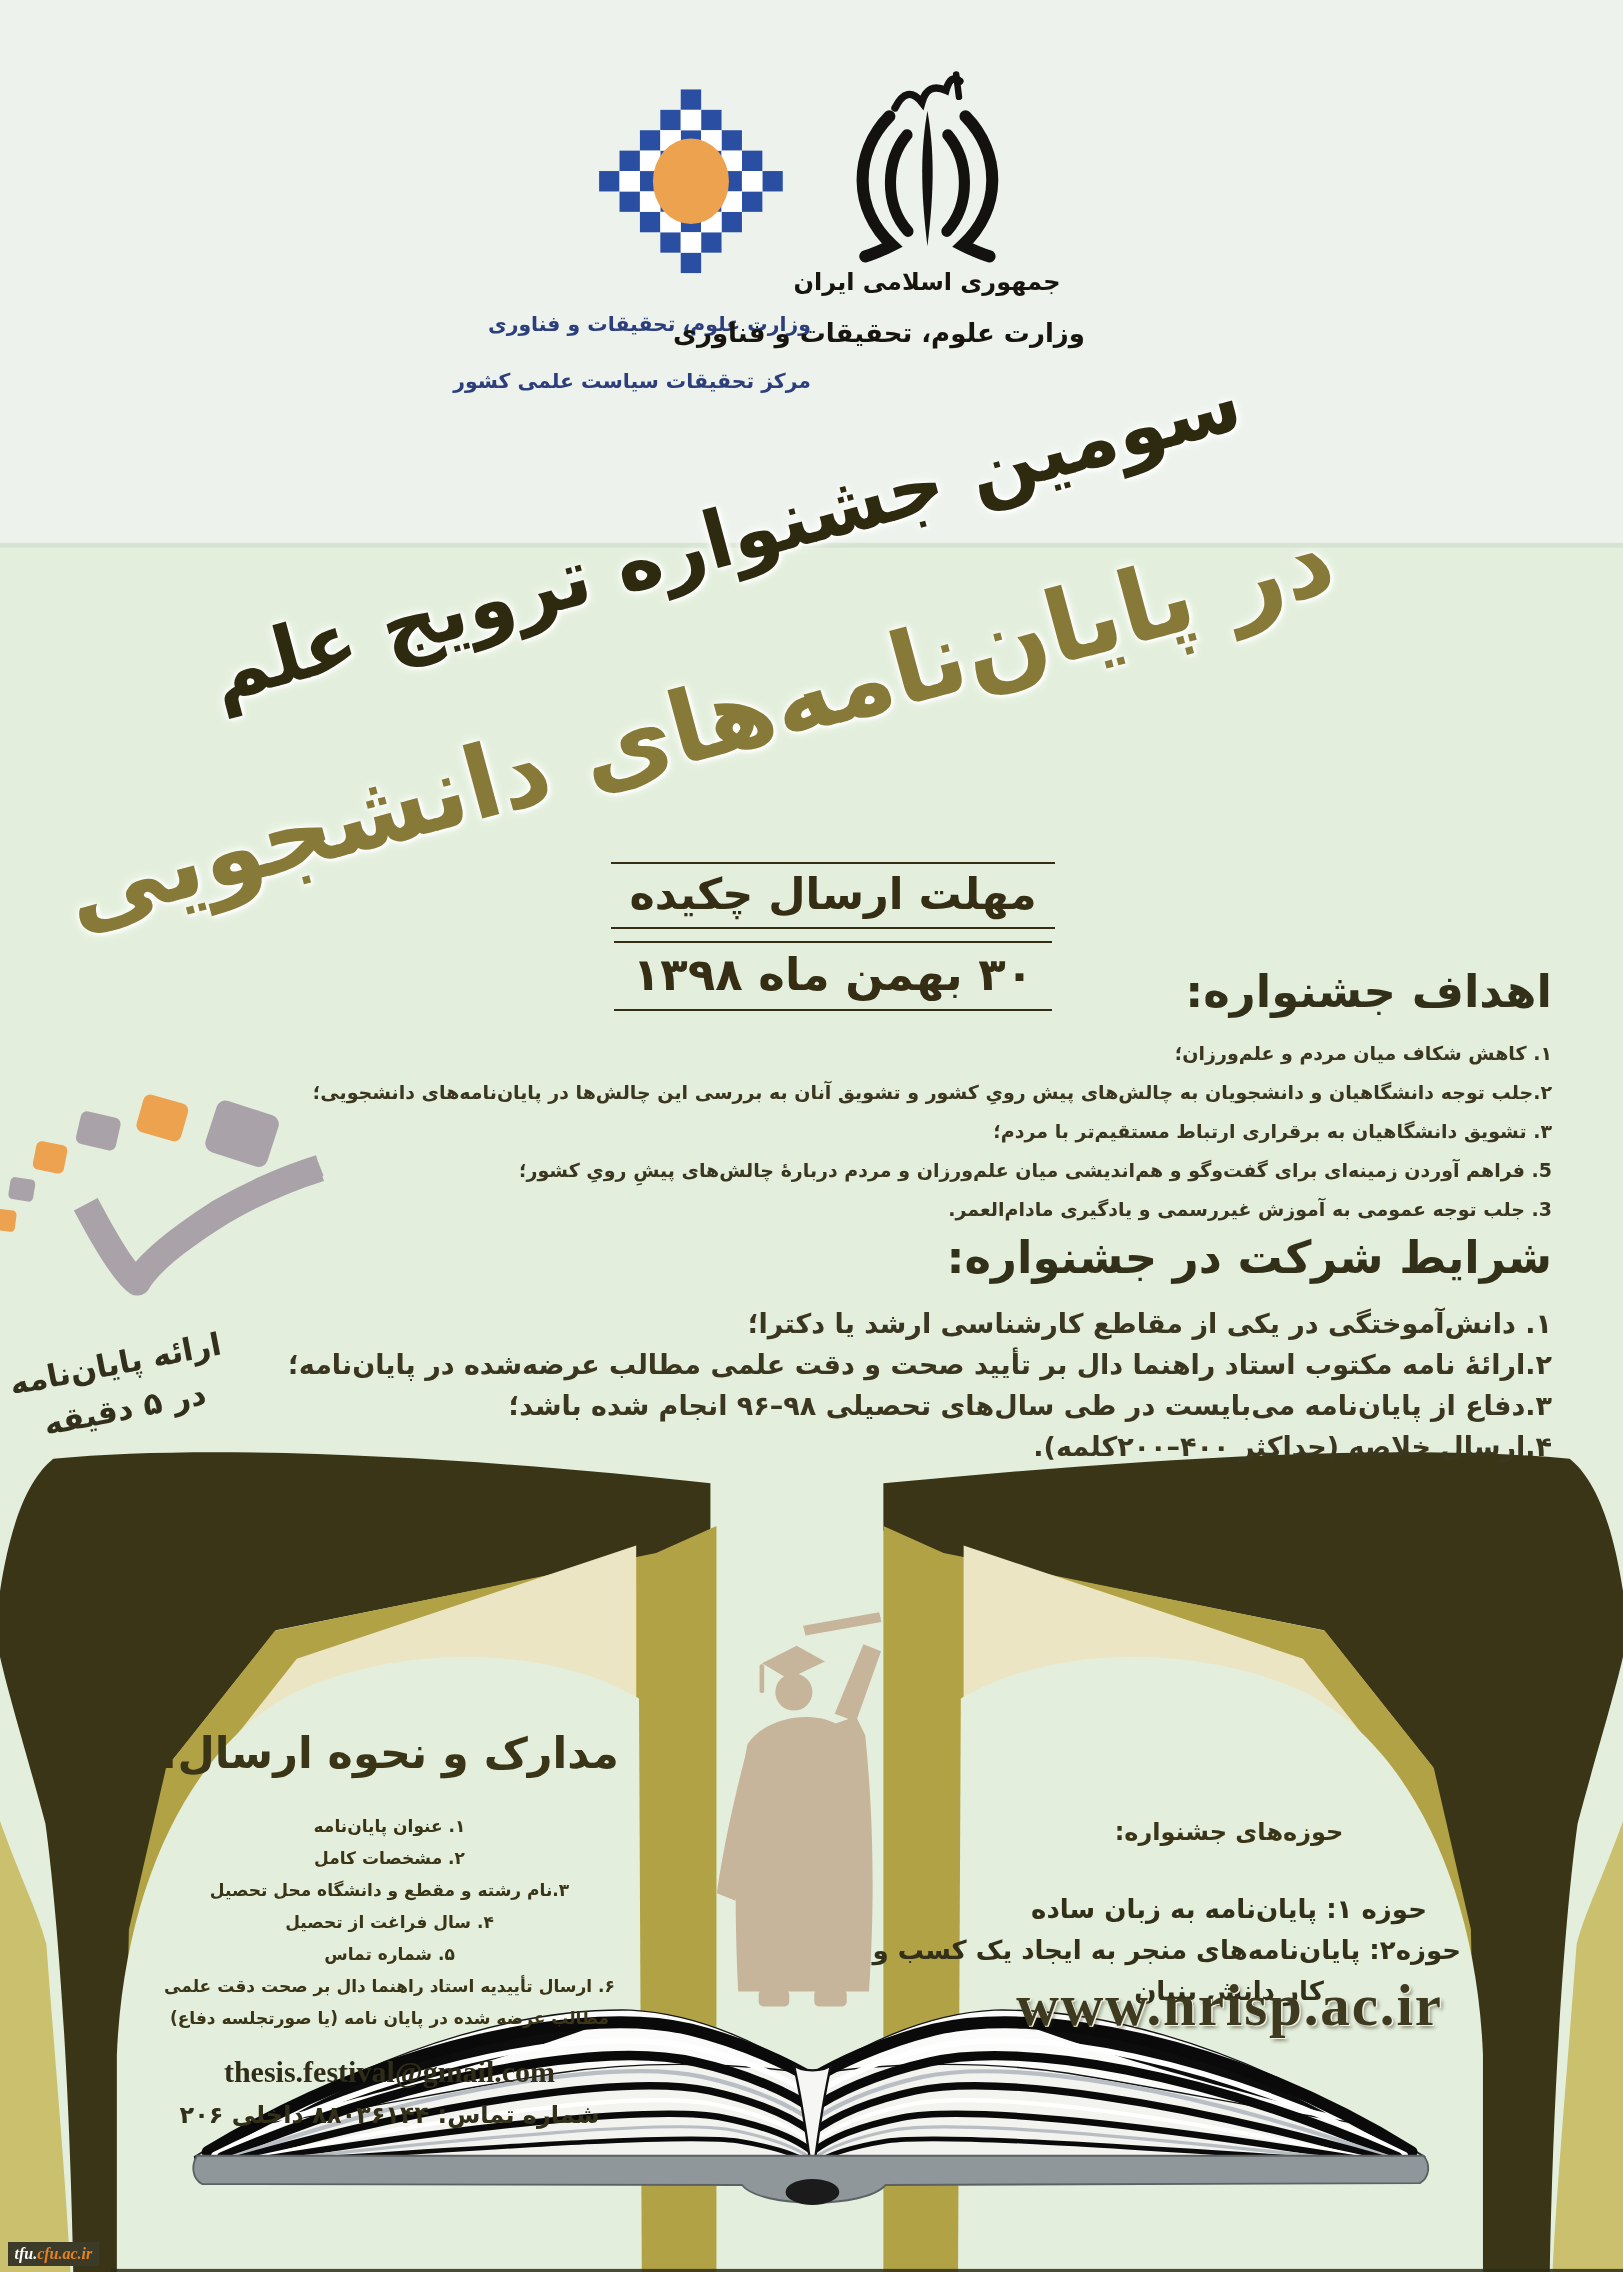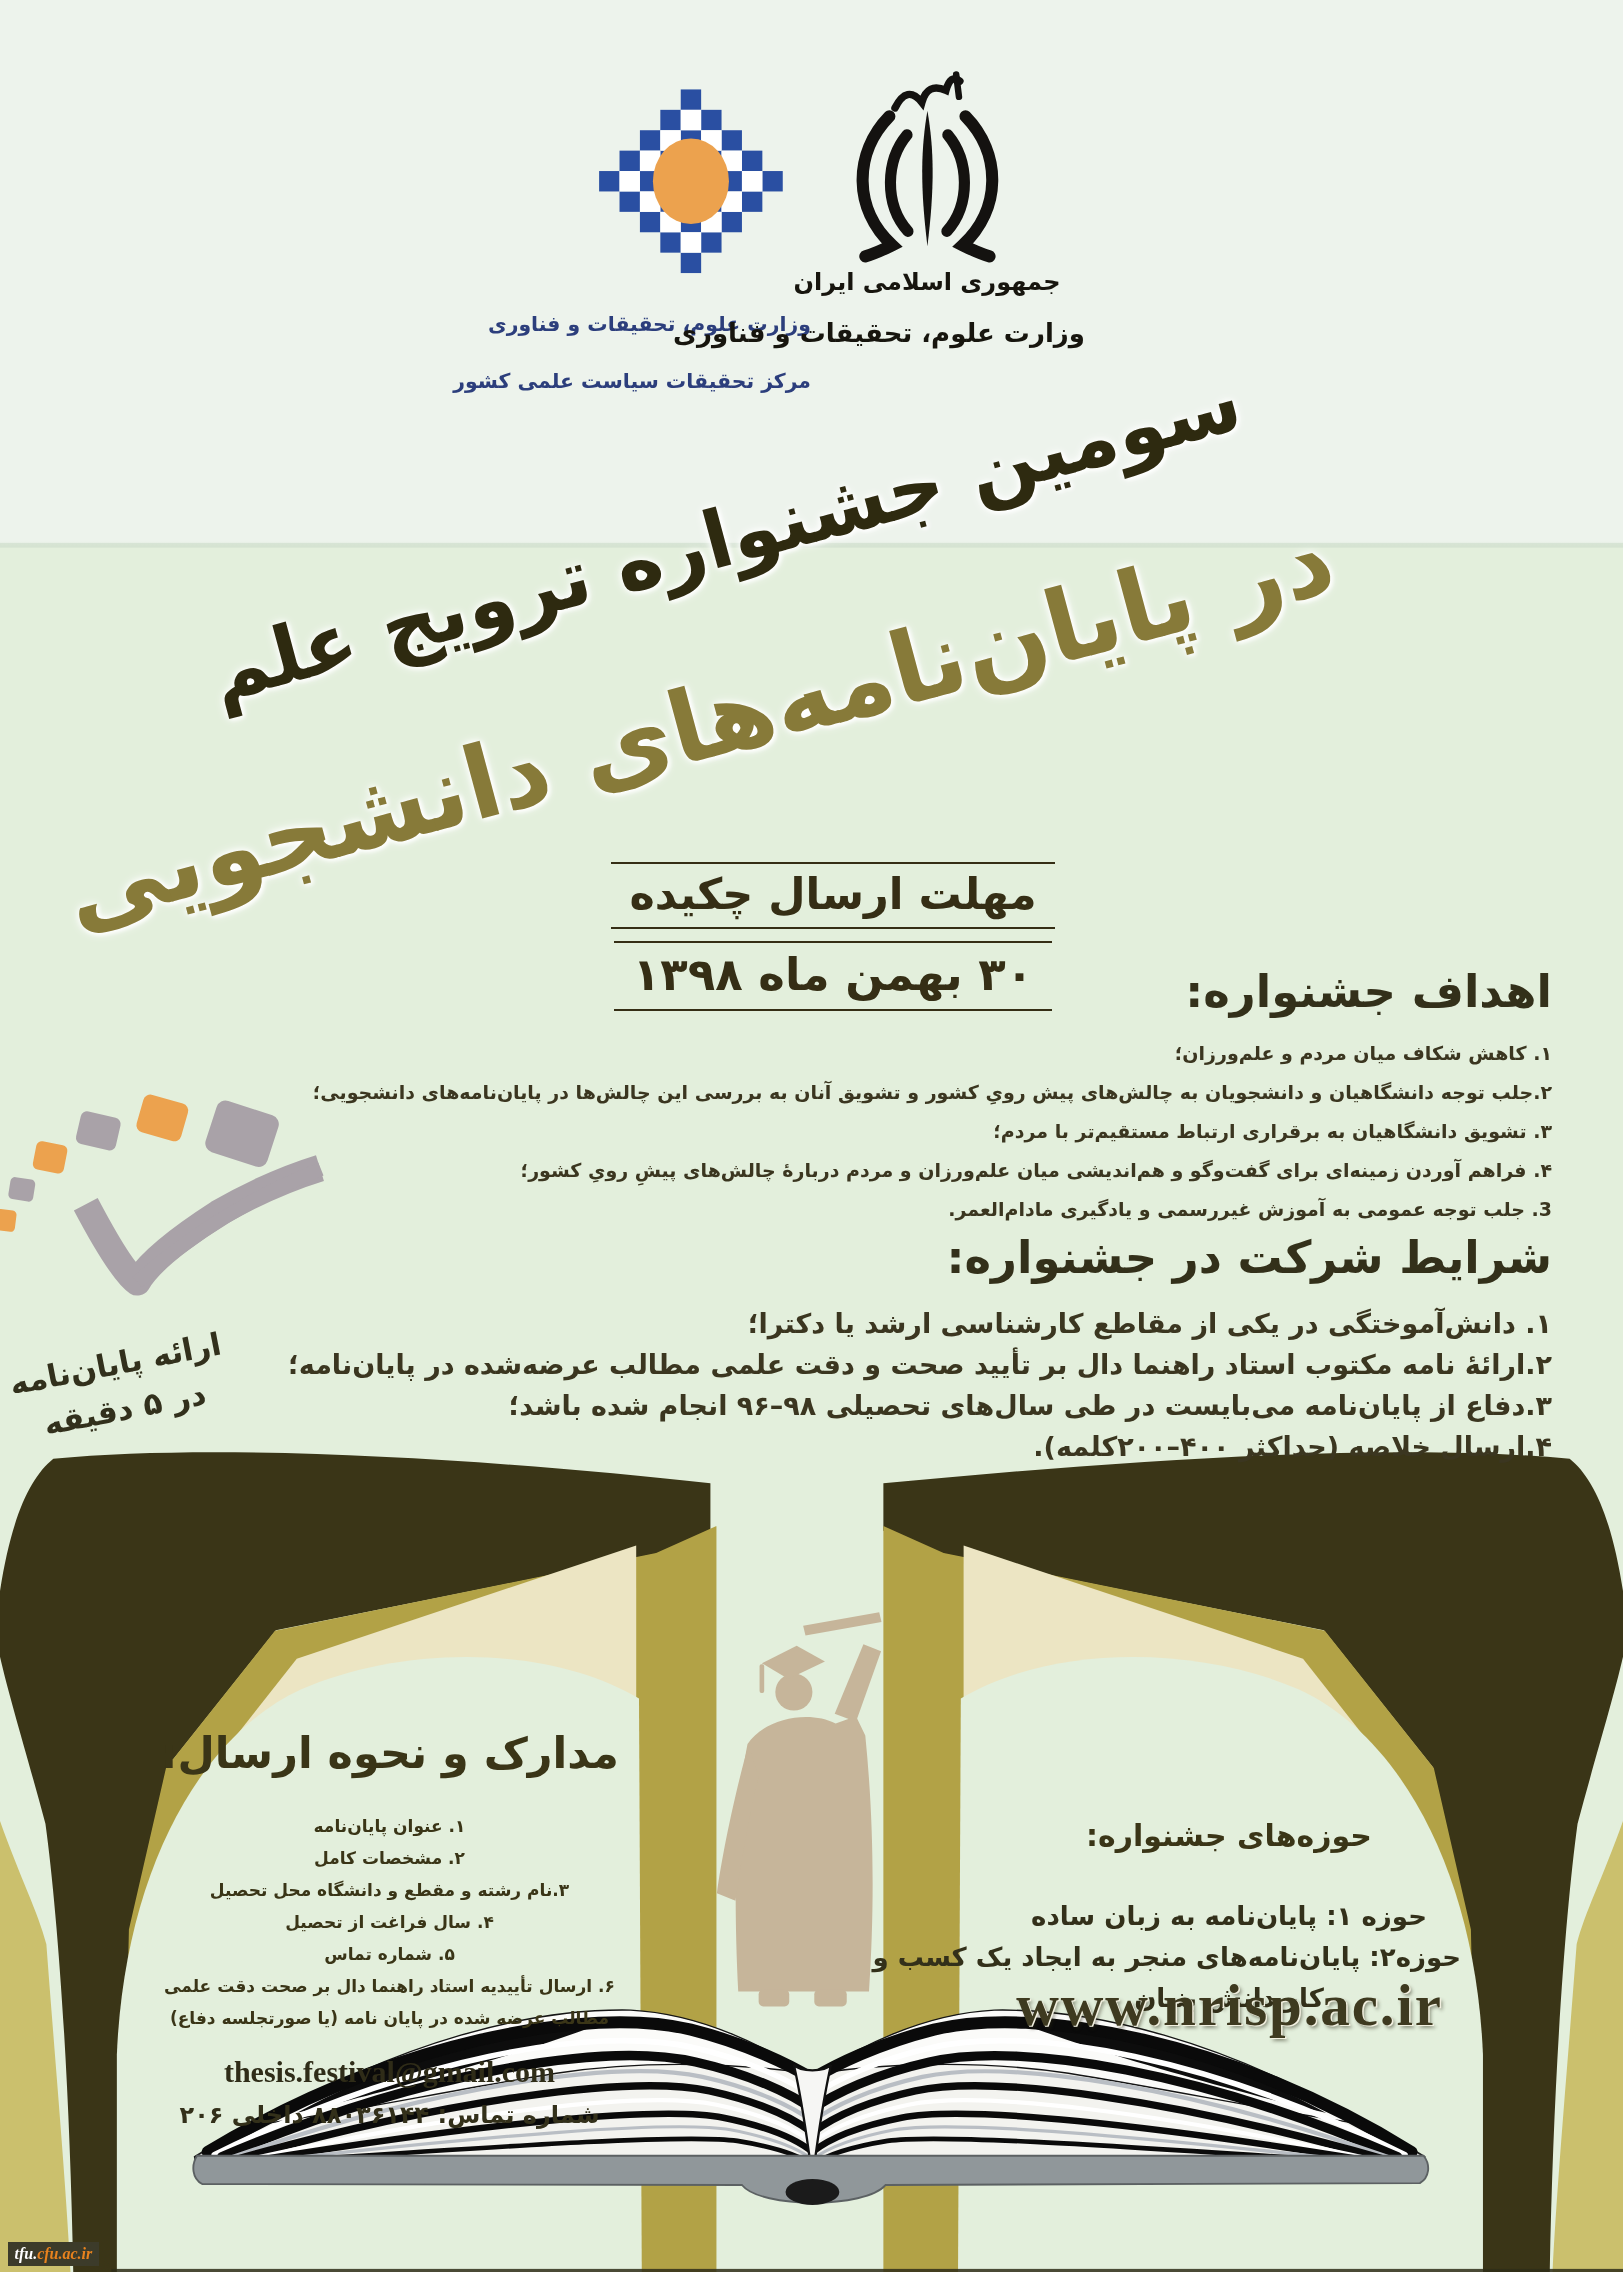--- a/index.html
+++ b/index.html
@@ -30,21 +30,21 @@
   .sec-head{color:#33301a;font-weight:700;font-size:45px;}
   .sec-items{color:#3b3620;font-weight:700;font-size:19px;line-height:39px;}
   .sec-items2{color:#3b3620;font-weight:700;font-size:27px;line-height:41px;}
   
   .pitch{color:#32301c;font-weight:700;font-size:31px;line-height:46px;transform:rotate(-11deg);}
   
   .panel-head{color:#3a3517;font-weight:700;font-size:43px;}
   .panel-items{color:#3a3517;font-weight:700;font-size:17px;line-height:32px;}
   .email{font-family:"Liberation Serif","DejaVu Serif",serif;font-weight:700;font-size:30px;color:#2f2c18;}
   .phone{color:#33301a;font-weight:700;font-size:24px;}
-  .tracks-head{color:#3a3517;font-weight:700;font-size:30px;}
+  .tracks-head{color:#3a3517;font-weight:700;font-size:24px;}
   .tracks-items{color:#33301a;font-weight:700;font-size:26px;line-height:41px;}
   .website{font-family:"Liberation Serif","DejaVu Serif",serif;font-weight:700;font-size:59px;
     color:#3e3a20;letter-spacing:1.9px;
     text-shadow:1.4px 1.4px 0 #f2f0e0,2.8px 2.8px 3.7px rgba(40,38,18,.45);}
   
   .wm{background:#3c3b2a;color:#ffffff;font-weight:700;font-size:16px;font-style:italic;
     padding:2.8px 6.5px;font-family:"Liberation Serif","DejaVu Serif",serif;}
   .wm b{color:#e8821e;}
 </style>
 </head>
@@ -210,21 +210,21 @@
   <div class="abs c dl-box" style="left:601px;top:941px;width:464px;">
     <span class="dl-row dl-date rtl nw">۳۰ بهمن ماه ۱۳۹۸</span>
   </div>
 
   <div class="abs rtl r" style="left:28px;top:965px;width:1524px;">
     <div class="sec-head nw">اهداف جشنواره:</div>
     <div class="sec-items" style="margin-top:16px;">
       <div class="nw">۱. کاهش شکاف میان مردم و علم‌ورزان؛</div>
       <div class="nw">۲.جلب توجه دانشگاهیان و دانشجویان به چالش‌های پیش رویِ کشور و تشویق آنان به بررسی این چالش‌ها در پایان‌نامه‌های دانشجویی؛</div>
       <div class="nw">۳. تشویق دانشگاهیان به برقراری ارتباط مستقیم‌تر با مردم؛</div>
-      <div class="nw">۴. فراهم آوردن زمینه‌ای برای گفت‌وگو و هم‌اندیشی میان علم‌ورزان و مردم دربارهٔ چالش‌های پیشِ رویِ کشور؛</div>
+      <div class="nw">5. فراهم آوردن زمینه‌ای برای گفت‌وگو و هم‌اندیشی میان علم‌ورزان و مردم دربارهٔ چالش‌های پیشِ رویِ کشور؛</div>
       <div class="nw">3. جلب توجه عمومی به آموزش غیررسمی و یادگیری مادام‌العمر.</div>
     </div>
   </div>
 
   <div class="abs rtl r" style="left:28px;top:1231px;width:1524px;">
     <div class="sec-head nw">شرایط شرکت در جشنواره:</div>
     <div class="sec-items2" style="margin-top:18.6px;">
       <div class="nw">۱. دانش‌آموختگی در یکی از مقاطع کارشناسی ارشد یا دکترا؛</div>
       <div class="nw">۲.ارائهٔ نامه مکتوب استاد راهنما دال بر تأیید صحت و دقت علمی مطالب عرضه‌شده در پایان‌نامه؛</div>
       <div class="nw">۳.دفاع از پایان‌نامه می‌بایست در طی سال‌های تحصیلی ۹۸–۹۶ انجام شده باشد؛</div>

